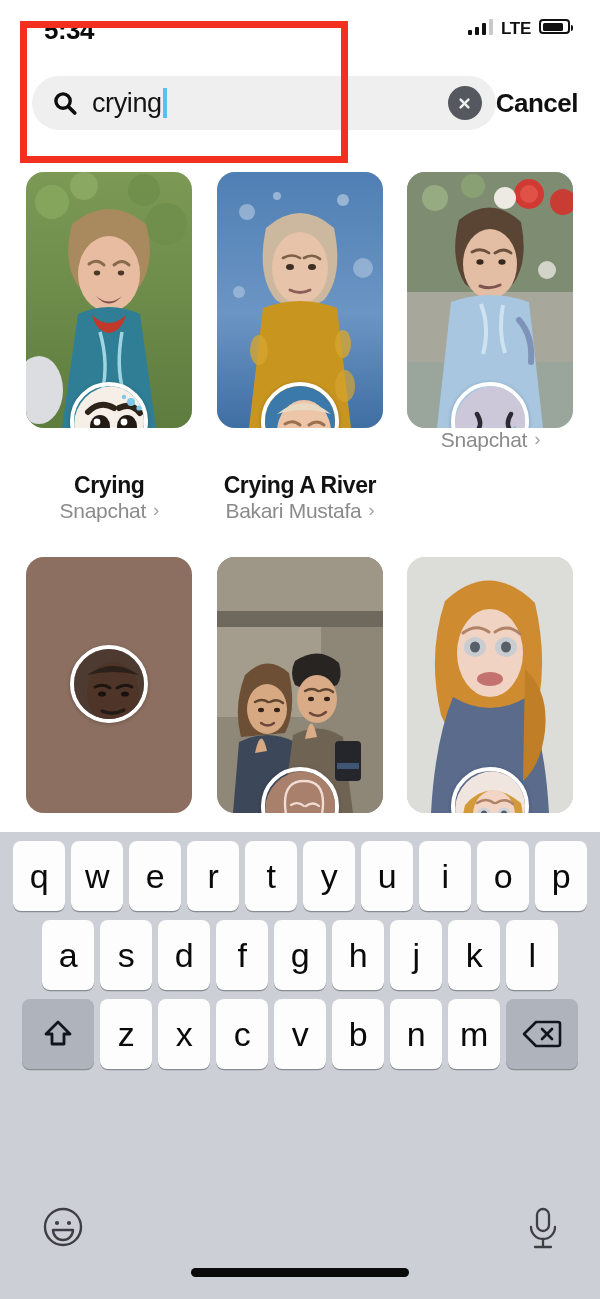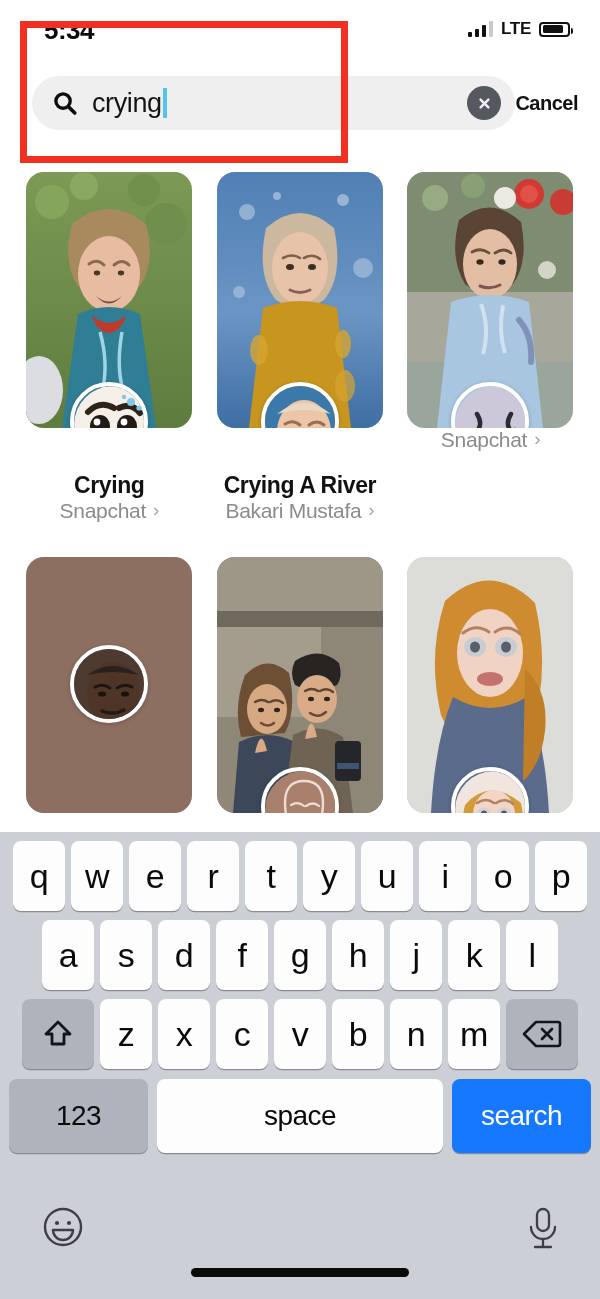--- a/index.html
+++ b/index.html
@@ -21,21 +21,21 @@
     width: 600px; height: 58px;
     display: flex; align-items: center;
     justify-content: space-between;
     padding: 0 30px 0 44px;
   }
   #status-time {
     font-size: 26px; font-weight: 600; color: #0b0b0b;
     letter-spacing: -0.5px;
     position: relative; top: 1px;
   }
-  #status-right { display: flex; align-items: center; gap: 8px; }
+  #status-right { display: flex; align-items: flex-start; gap: 8px; }
   .bars { display: flex; align-items: flex-end; gap: 2.5px; height: 16px; }
   .bars i { display: block; width: 4.5px; background: #111; border-radius: 1px; }
   .bars i:nth-child(1) { height: 5px; }
   .bars i:nth-child(2) { height: 8px; }
   .bars i:nth-child(3) { height: 12px; }
   .bars i:nth-child(4) { height: 16px; background: #c9c9c9; }
   #lte-label { font-size: 17px; font-weight: 700; color: #111; letter-spacing: -0.3px; }
   .battery { position: relative; width: 31px; height: 15px; border: 2px solid #111; border-radius: 4px; }
   .battery::after {
     content: ""; position: absolute; right: -5px; top: 4px;
@@ -67,21 +67,21 @@
     width: 4px; height: 30px; background: #55c3ef;
     margin-left: 1px; display: inline-block;
   }
   #clear-button {
     width: 34px; height: 34px; border-radius: 50%;
     background: #55585f; flex: none;
     display: flex; align-items: center; justify-content: center;
     margin-left: auto;
   }
   #cancel-button {
-    font-size: 20px; font-weight: 700; color: #111;
+    font-size: 26px; font-weight: 700; color: #111;
     letter-spacing: -0.5px;
     margin-right: 4px;
     white-space: nowrap;
   }
 
   
   #annotation-box {
     position: absolute; left: 20px; top: 21px;
     width: 328px; height: 142px;
     border: 7px solid #f3301f;
@@ -513,25 +513,20 @@
       <div class="key key-letter">m</div>
       <div class="key-mod">
         <svg width="40" height="30" viewBox="0 0 40 30">
           <path d="M14 3 H36 a2 2 0 0 1 2 2 V25 a2 2 0 0 1 -2 2 H14 L2 15 Z" fill="none" stroke="#13151c" stroke-width="2.6" stroke-linejoin="round"></path>
           <line x1="20" y1="10" x2="30" y2="20" stroke="#13151c" stroke-width="2.6" stroke-linecap="round"></line>
           <line x1="30" y1="10" x2="20" y2="20" stroke="#13151c" stroke-width="2.6" stroke-linecap="round"></line>
         </svg>
       </div>
     </div>
 
-    <div class="kb-row" id="kb-row-4">
-      <div class="key" id="key-123">123</div>
-      <div class="key" id="key-space">space</div>
-      <div class="key" id="key-search">search</div>
-    </div>
 
     <div id="kb-bottom">
       <svg width="42" height="42" viewBox="0 0 42 42">
         <circle cx="21" cy="21" r="18" fill="none" stroke="#3e3f43" stroke-width="2.4"></circle>
         <circle cx="15" cy="17" r="2.1" fill="#3e3f43"></circle>
         <circle cx="27" cy="17" r="2.1" fill="#3e3f43"></circle>
         <path d="M11 24 a10 10 0 0 0 20 0 z" fill="none" stroke="#3e3f43" stroke-width="2.4" stroke-linejoin="round"></path>
       </svg>
       <svg width="34" height="46" viewBox="0 0 34 46">
         <rect x="11" y="3" width="12" height="22" rx="6" fill="none" stroke="#3e3f43" stroke-width="2.3"></rect>

